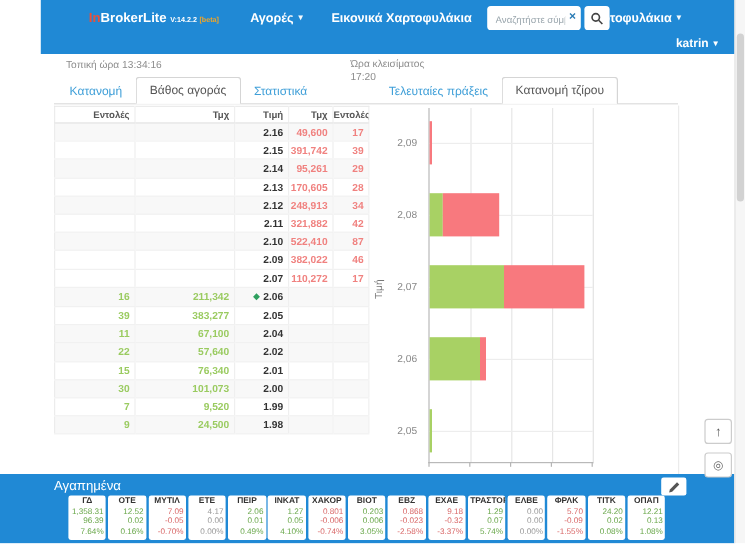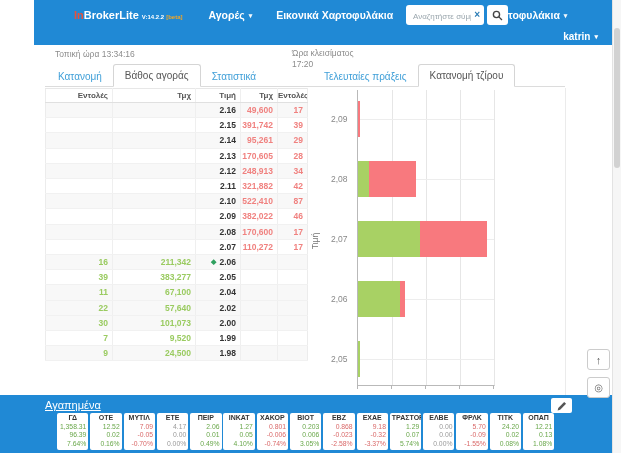--- a/index.html
+++ b/index.html
@@ -67,21 +67,21 @@
   .vgrid{position:absolute;top:0;width:1px;height:100%;background:#e6e6e6;}
   .hgrid{position:absolute;left:0;width:100%;height:1px;background:#ededed;}
   .bar{position:absolute;}
   .ylab{position:absolute;left:21px;width:32px;text-align:left;font-size:8.5px;color:#888;line-height:12px;}
   .xtick{position:absolute;top:297px;width:1px;height:4px;background:#b5b5b5;}
   .ytitle{position:absolute;left:-3px;top:148px;font-size:8.5px;color:#777;transform:rotate(-90deg);}
   .panel-border{position:absolute;left:565px;top:88px;height:307px;width:0;border-left:1px solid #ebebeb;}
 
   
   .fav-panel{position:absolute;left:0;top:395px;width:612px;height:58px;background:#2089d5;z-index:10;}
-  .fav-title{position:absolute;left:45px;top:4px;color:#fff;font-size:11px;text-decoration:underline;}
+  .fav-title{position:absolute;left:45px;top:4px;color:#fff;font-size:11px;}
   .fav-edit{position:absolute;left:551px;top:3px;width:21px;height:15px;background:#fff;border-radius:2px;
     display:flex;align-items:center;justify-content:center;cursor:pointer;}
   .fav-cards{position:absolute;left:57px;top:18px;display:flex;}
   .fav-card{width:31.4px;height:37px;background:#fff;border-radius:2px;margin-right:1.9px;
     padding:1px 2px;box-sizing:border-box;cursor:pointer;overflow:hidden;}
   .fname{font-size:7px;font-weight:bold;color:#333;text-align:center;line-height:8.5px;white-space:nowrap;}
   .fval{font-size:6.8px;text-align:right;line-height:8.7px;white-space:nowrap;}
   .fval.up{color:#69a74a;} .fval.down{color:#d96868;} .fval.flat{color:#999;}
 
   
@@ -221,27 +221,20 @@
             <td class="sell">522,410</td>
             <td class="sell">87</td>
           </tr>
           <tr>
             <td class="buy"></td>
             <td class="buy"></td>
             <td class="price">2.09</td>
             <td class="sell">382,022</td>
             <td class="sell">46</td>
           </tr>
-          <tr class="stripe">
-            <td class="buy"></td>
-            <td class="buy"></td>
-            <td class="price">2.08</td>
-            <td class="sell">170,600</td>
-            <td class="sell">17</td>
-          </tr>
           <tr>
             <td class="buy"></td>
             <td class="buy"></td>
             <td class="price">2.07</td>
             <td class="sell">110,272</td>
             <td class="sell">17</td>
           </tr>
           <tr class="stripe">
             <td class="buy">16</td>
             <td class="buy">211,342</td>
@@ -260,20 +253,27 @@
             <td class="buy">11</td>
             <td class="buy">67,100</td>
             <td class="price">2.04</td>
             <td class="sell"></td>
             <td class="sell"></td>
           </tr>
           <tr class="stripe">
             <td class="buy">22</td>
             <td class="buy">57,640</td>
             <td class="price">2.02</td>
+            <td class="sell"></td>
+            <td class="sell"></td>
+          </tr>
+          <tr>
+            <td class="buy">15</td>
+            <td class="buy">76,340</td>
+            <td class="price">2.01</td>
             <td class="sell"></td>
             <td class="sell"></td>
           </tr>
           <tr class="stripe">
             <td class="buy">30</td>
             <td class="buy">101,073</td>
             <td class="price">2.00</td>
             <td class="sell"></td>
             <td class="sell"></td>
           </tr>

